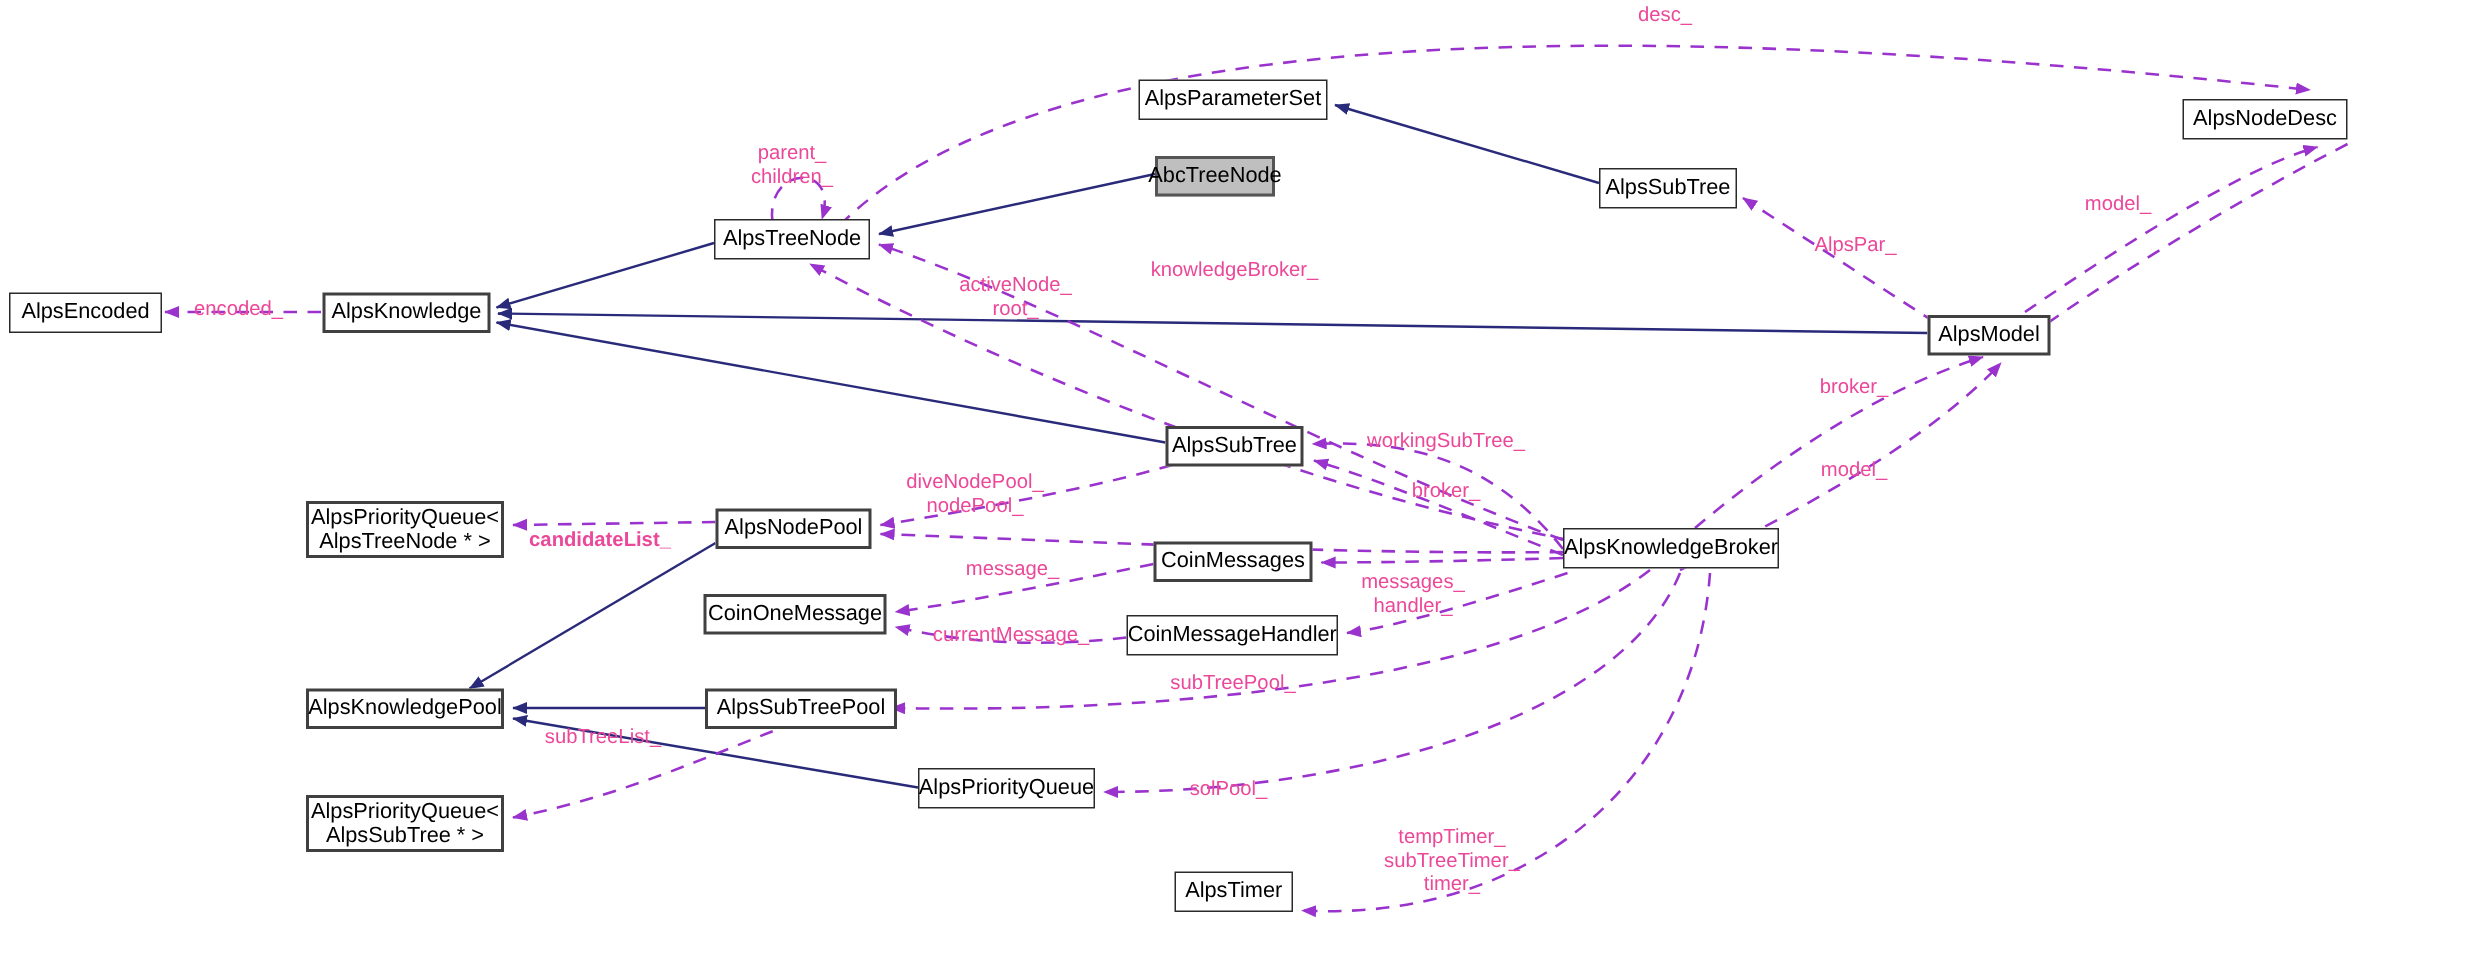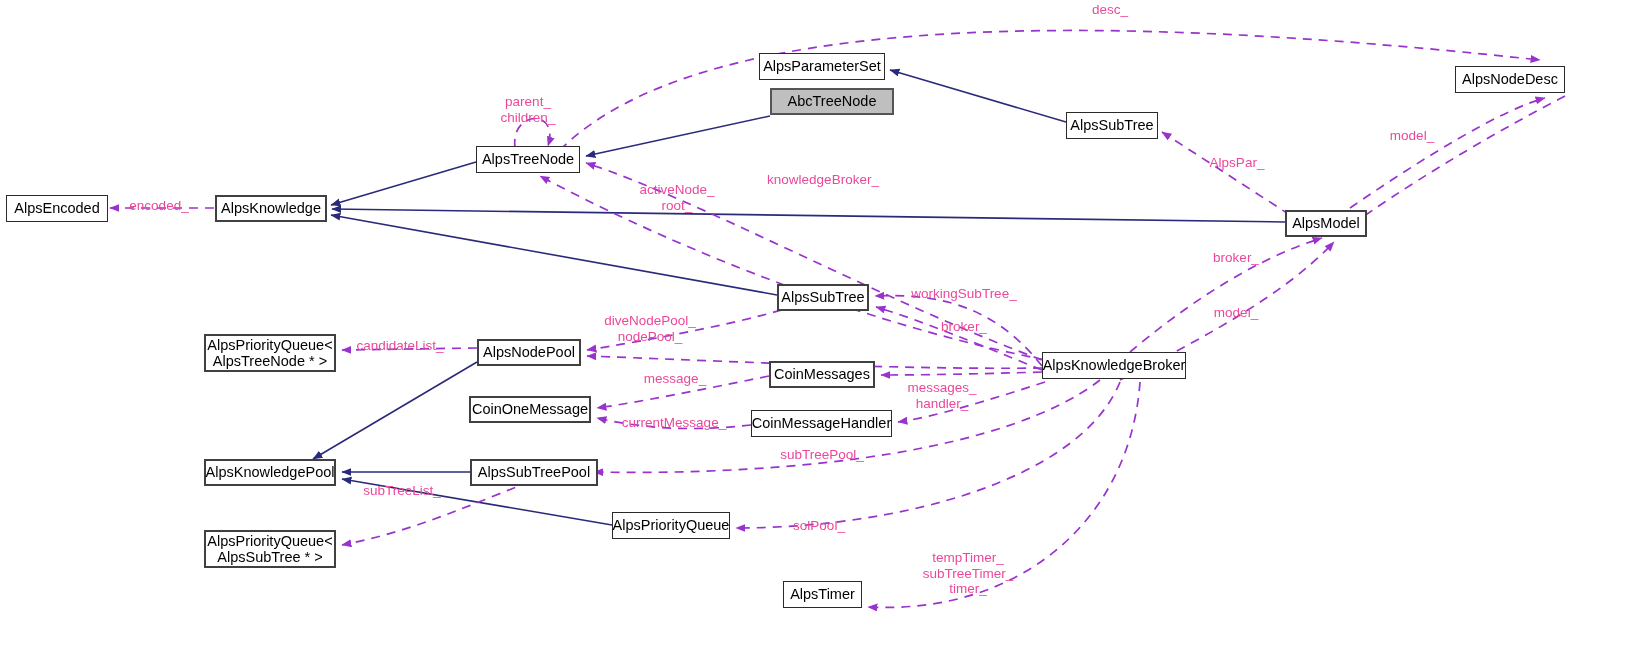--- a/index.html
+++ b/index.html
@@ -109,21 +109,21 @@
       <path d="M1140,382 C1130,520 1020,615 868,607" marker-end="url(#arrow-purple)"></path>
     </g>
   </svg>
 
   <div class="node" style="left:6px;top:195px;width:102px;height:27px;">AlpsEncoded</div>
 
   <div class="node thick" style="left:215px;top:195px;width:112px;height:27px;">AlpsKnowledge</div>
 
   <div class="node" style="left:476px;top:146px;width:104px;height:27px;">AlpsTreeNode</div>
 
-  <div class="node filled" style="left:770px;top:88px;width:124px;height:27px;">AbcTreeNode</div>
+  <div class="node filled" style="left:770px;top:104px;width:80px;height:27px;">AbcTreeNode</div>
 
   <div class="node" style="left:759px;top:53px;width:126px;height:27px;">AlpsParameterSet</div>
 
   <div class="node" style="left:1066px;top:112px;width:92px;height:27px;">AlpsSubTree</div>
 
   <div class="node" style="left:1455px;top:66px;width:110px;height:27px;">AlpsNodeDesc</div>
 
   <div class="node thick" style="left:1285px;top:210px;width:82px;height:27px;">AlpsModel</div>
 
   <div class="node thick" style="left:777px;top:284px;width:92px;height:27px;">AlpsSubTree</div>
@@ -160,21 +160,21 @@
   <div class="edge-label" style="left:1412px;top:128px;">model_</div>
   <div class="edge-label" style="left:159px;top:198px;">encoded_</div>
   <div class="edge-label" style="left:677px;top:182px;">activeNode_
 root_</div>
   <div class="edge-label" style="left:1236px;top:250px;">broker_</div>
   <div class="edge-label" style="left:964px;top:286px;">workingSubTree_</div>
   <div class="edge-label" style="left:1236px;top:305px;">model_</div>
   <div class="edge-label" style="left:650px;top:313px;">diveNodePool_
 nodePool_</div>
   <div class="edge-label" style="left:964px;top:319px;">broker_</div>
-  <div class="edge-label" style="left:400px;top:338px;">candidateList_</div>
+  <div class="edge-label" style="left:400px;top:352px;font-weight:bold;">candidateList_</div>
   <div class="edge-label" style="left:942px;top:359px;margin-top:21px;">messages_
 handler_</div>
   <div class="edge-label" style="left:675px;top:371px;">message_</div>
   <div class="edge-label" style="left:674px;top:415px;">currentMessage_</div>
   <div class="edge-label" style="left:822px;top:447px;">subTreePool_</div>
   <div class="edge-label" style="left:402px;top:483px;">subTreeList_</div>
   <div class="edge-label" style="left:819px;top:518px;">solPool_</div>
   <div class="edge-label" style="left:968px;top:550px;">tempTimer_
 subTreeTimer_
 timer_</div>

